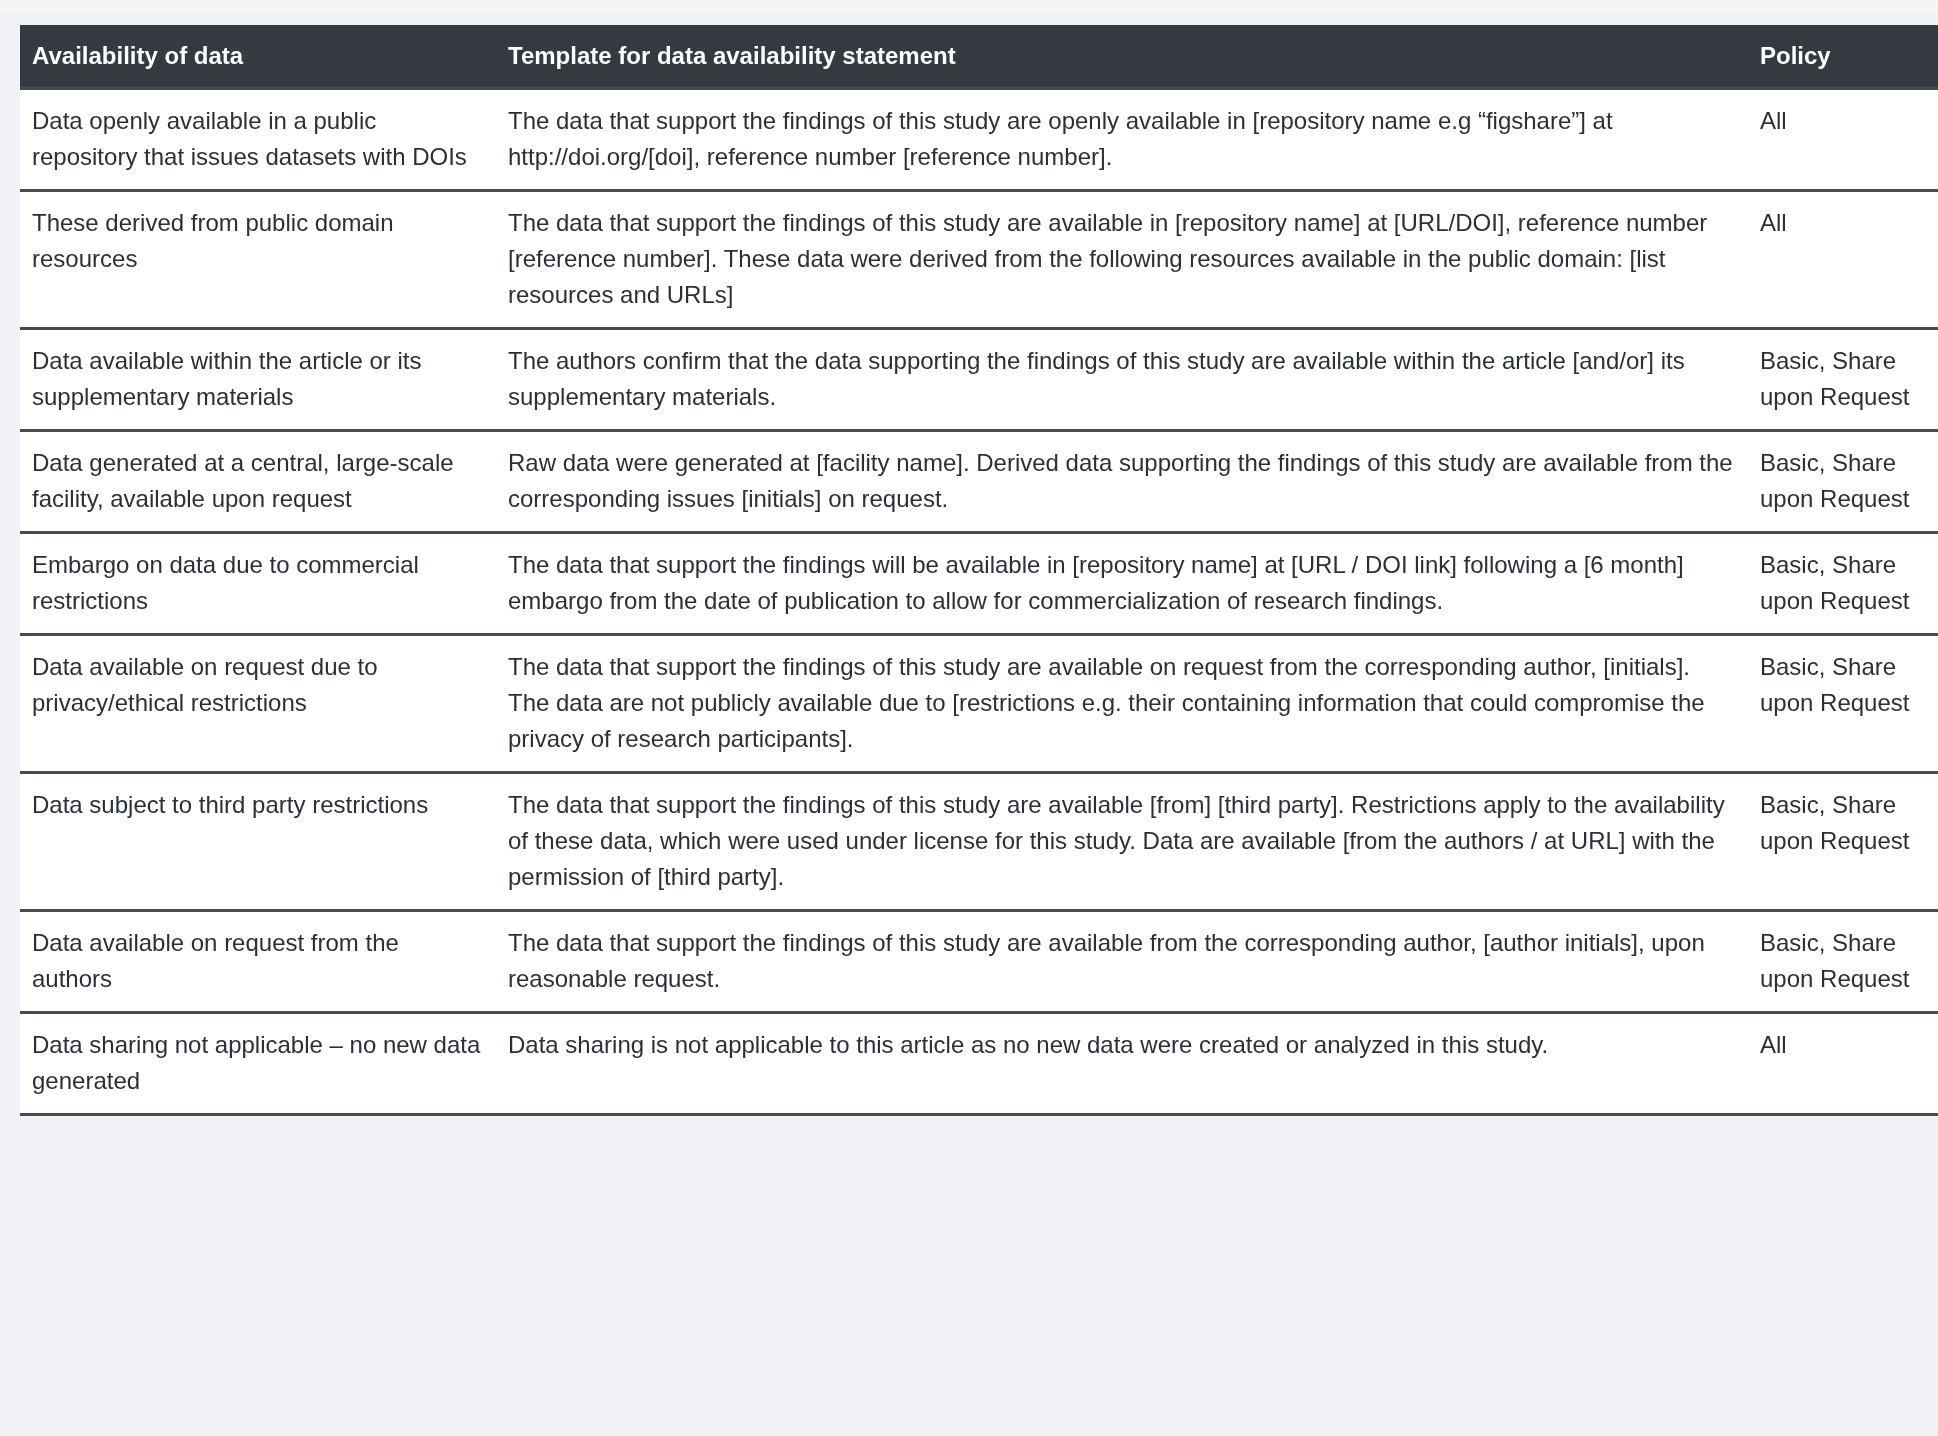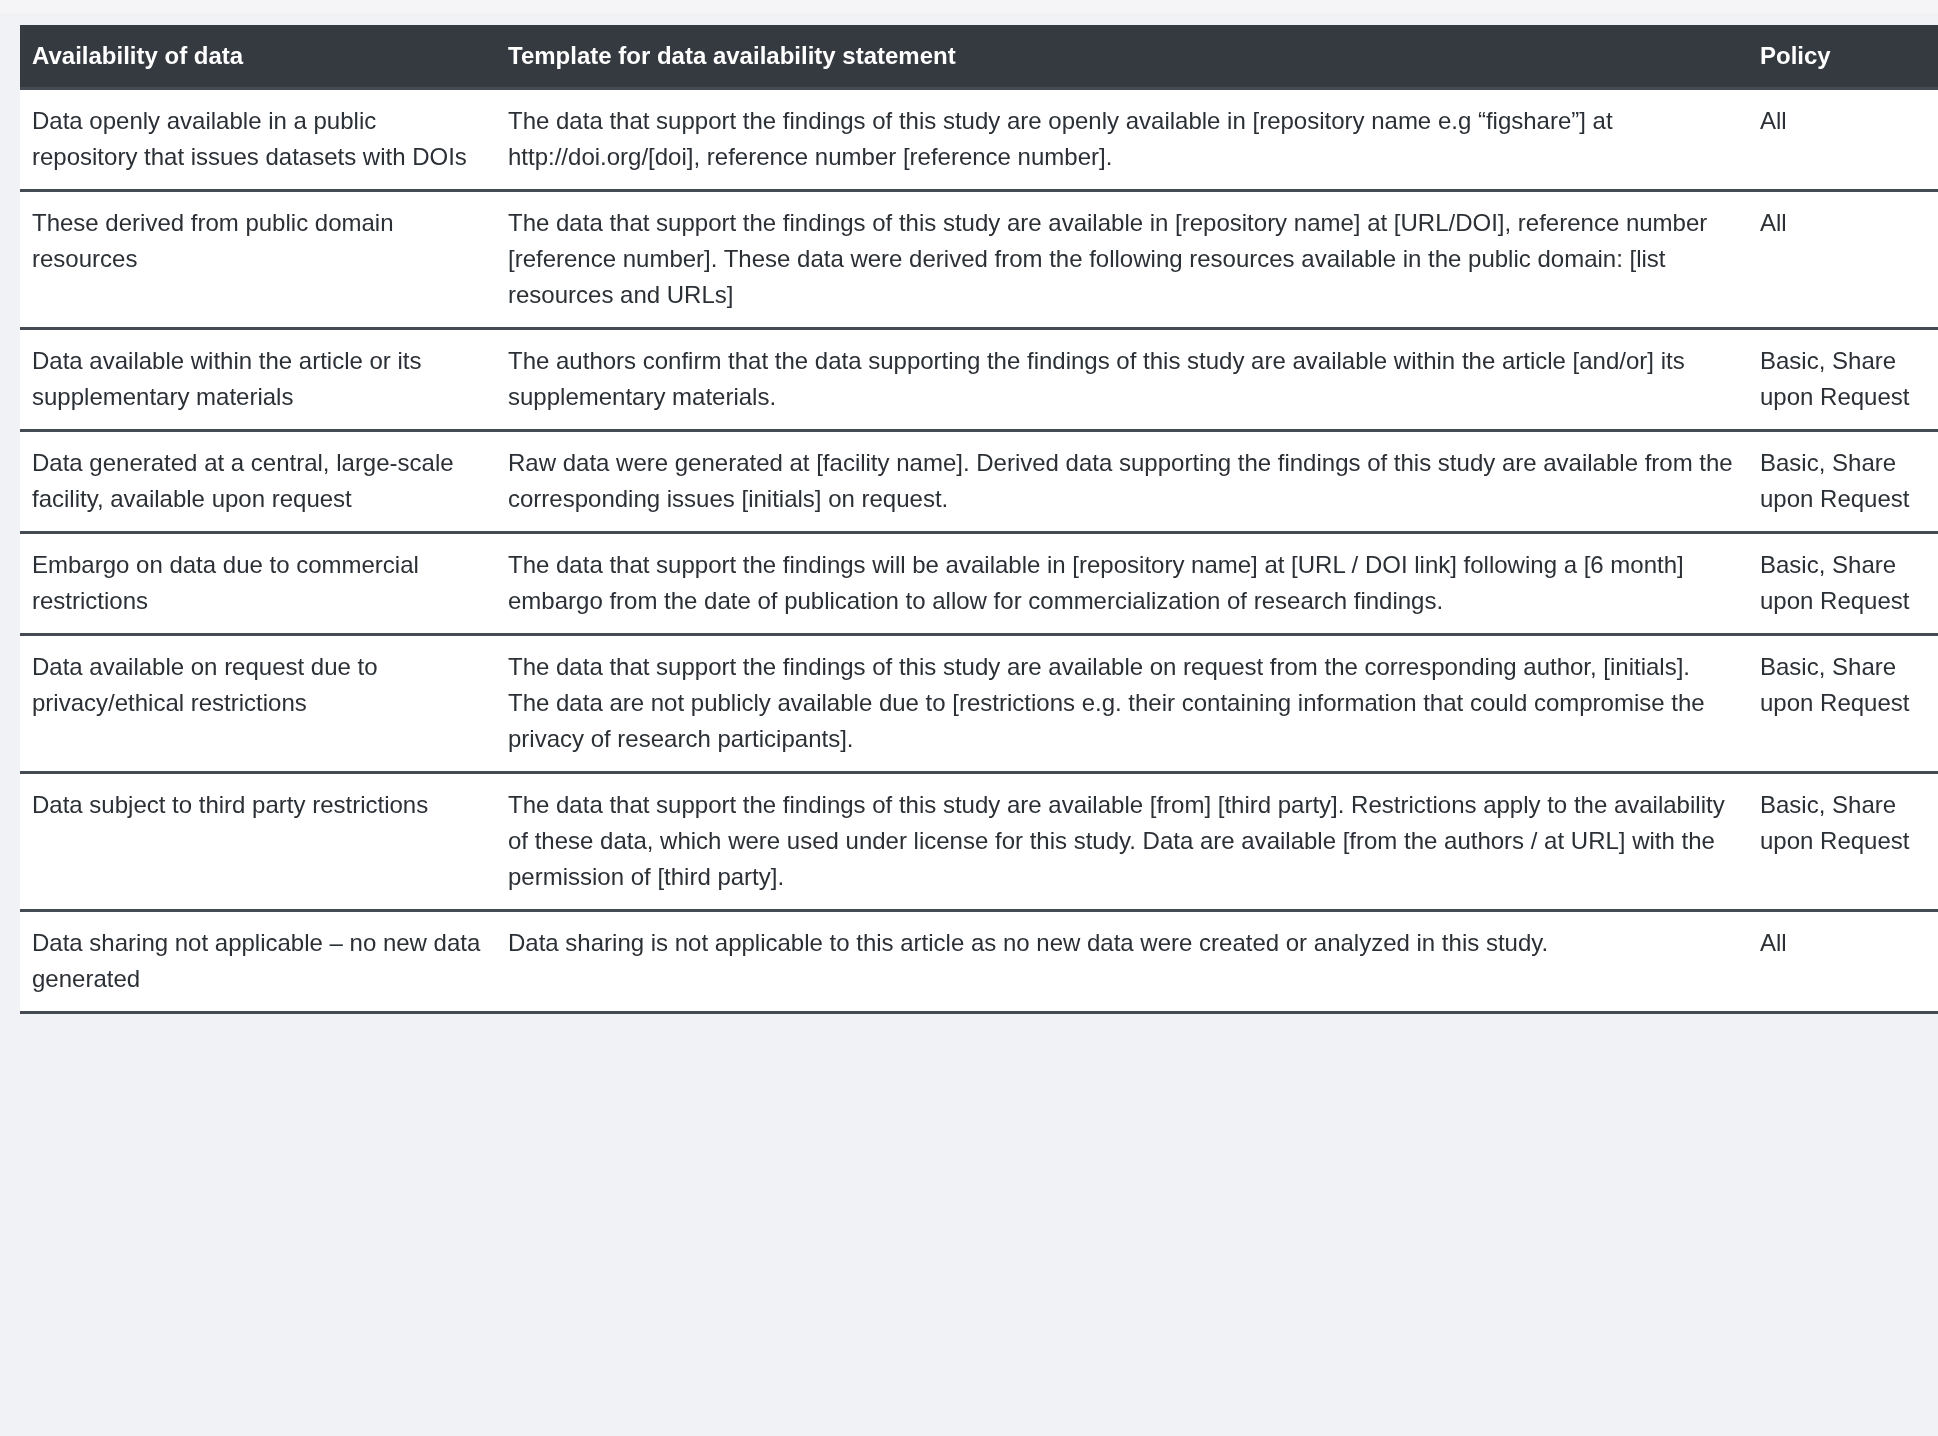--- a/index.html
+++ b/index.html
@@ -79,19 +79,24 @@
           <td>Data available on request due to privacy/ethical restrictions</td>
           <td>The data that support the findings of this study are available on request from the corresponding author, [initials]. The data are not publicly available due to [restrictions e.g. their containing information that could compromise the privacy of research participants].</td>
           <td>Basic, Share upon Request</td>
         </tr>
         <tr>
           <td>Data subject to third party restrictions</td>
           <td>The data that support the findings of this study are available [from] [third party]. Restrictions apply to the availability of these data, which were used under license for this study. Data are available [from the authors / at URL] with the permission of [third party].</td>
           <td>Basic, Share upon Request</td>
         </tr>
         <tr>
+          <td>Data available on request from the authors</td>
+          <td>The data that support the findings of this study are available from the corresponding author, [author initials], upon reasonable request.</td>
+          <td>Basic, Share upon Request</td>
+        </tr>
+        <tr>
           <td>Data sharing not applicable – no new data generated</td>
           <td>Data sharing is not applicable to this article as no new data were created or analyzed in this study.</td>
           <td>All</td>
         </tr>
       </tbody>
   </table>
 </div>
 
 </body></html>

